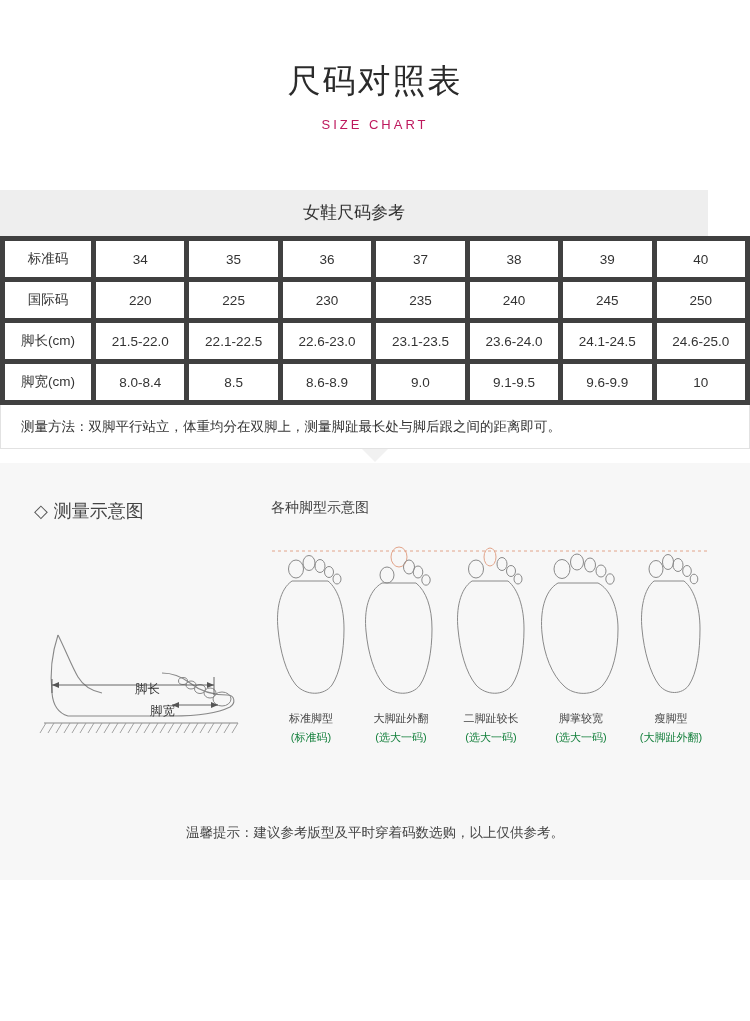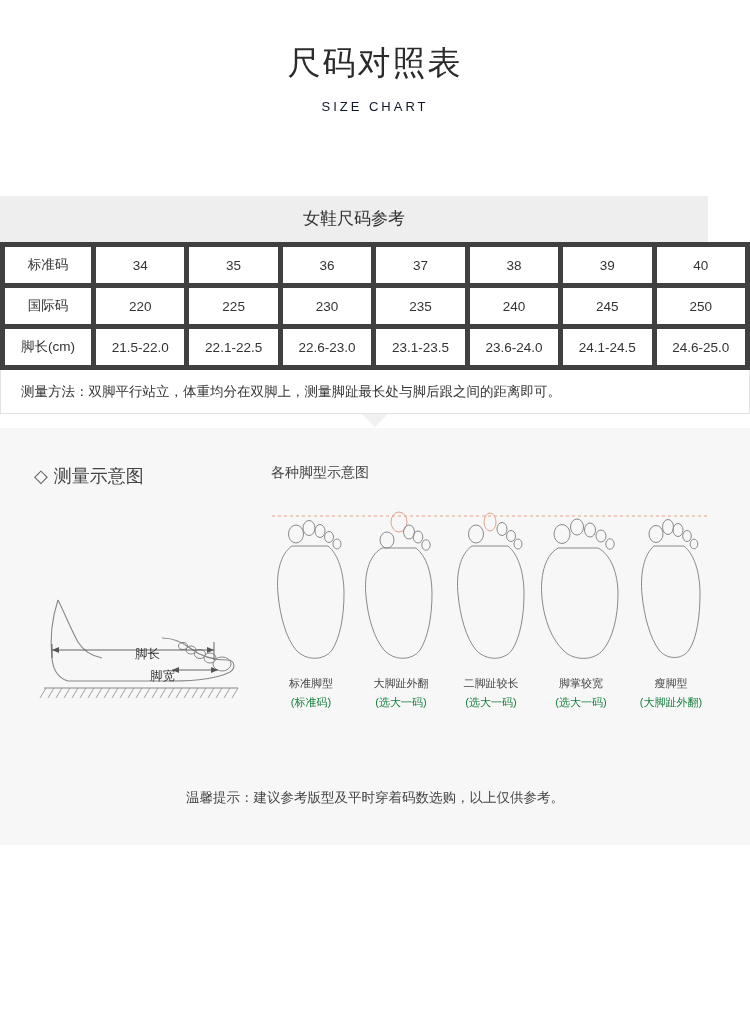--- a/index.html
+++ b/index.html
@@ -16,42 +16,42 @@
   }
   .page {
     position: relative;
     width: 750px;
     height: 1021px;
     background: #fff;
   }
 
   
   .header {
-    padding-top: 41px;
+    padding-top: 59px;
     text-align: center;
   }
   .title-cn {
     font-size: 33px;
     letter-spacing: 2px;
     color: #2b2b2b;
     font-weight: normal;
     margin: 0;
     line-height: 44px;
   }
   .title-en {
     font-size: 13px;
     letter-spacing: 3px;
-    color: #0f172a;
+    color: #be185d;
     margin-top: 13px;
     line-height: 18px;
   }
 
   
   .table-wrap {
-    margin-top: 80px;
+    margin-top: 56px;
     width: 708px;
   }
   .table-head {
     background: #eeeeee;
     height: 46px;
     line-height: 46px;
     text-align: center;
     font-size: 17px;
     color: #333;
   }
@@ -204,20 +204,30 @@
       <tr>
         <td class="rowlabel">脚长(cm)</td>
         <td>21.5-22.0</td>
         <td>22.1-22.5</td>
         <td>22.6-23.0</td>
         <td>23.1-23.5</td>
         <td>23.6-24.0</td>
         <td>24.1-24.5</td>
         <td>24.6-25.0</td>
       </tr>
+      <tr>
+        <td class="rowlabel">脚宽(cm)</td>
+        <td>8.0-8.4</td>
+        <td>8.5</td>
+        <td>8.6-8.9</td>
+        <td>9.0</td>
+        <td>9.1-9.5</td>
+        <td>9.6-9.9</td>
+        <td>10</td>
+      </tr>
     </tbody>
       </table>
     <div class="note-row">测量方法：双脚平行站立，体重均分在双脚上，测量脚趾最长处与脚后跟之间的距离即可。</div>
   </div>
 
   <div class="arrow-band">
     <div class="arrow"></div>
   </div>
 
   <div class="grey-panel">

